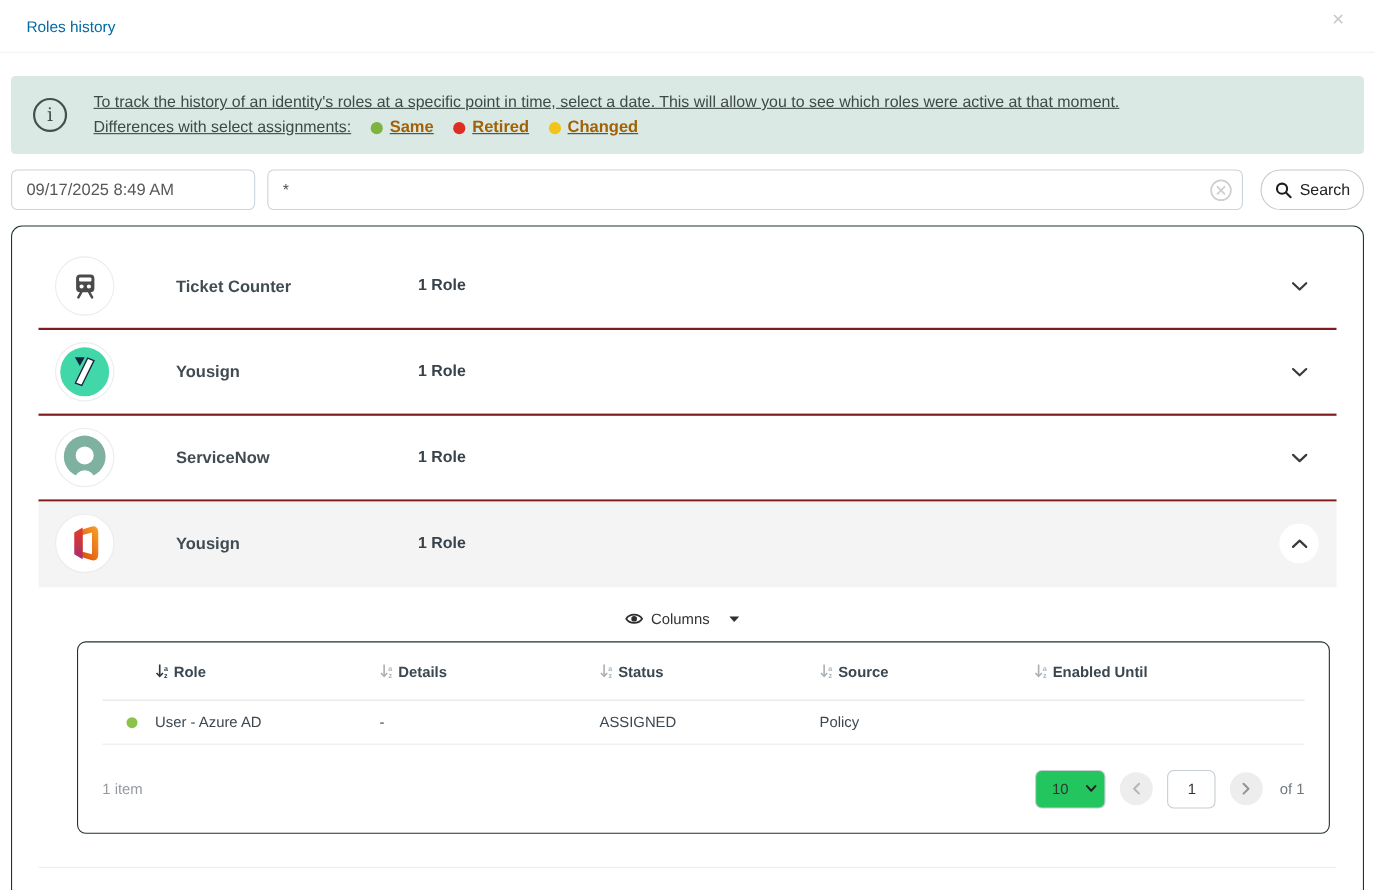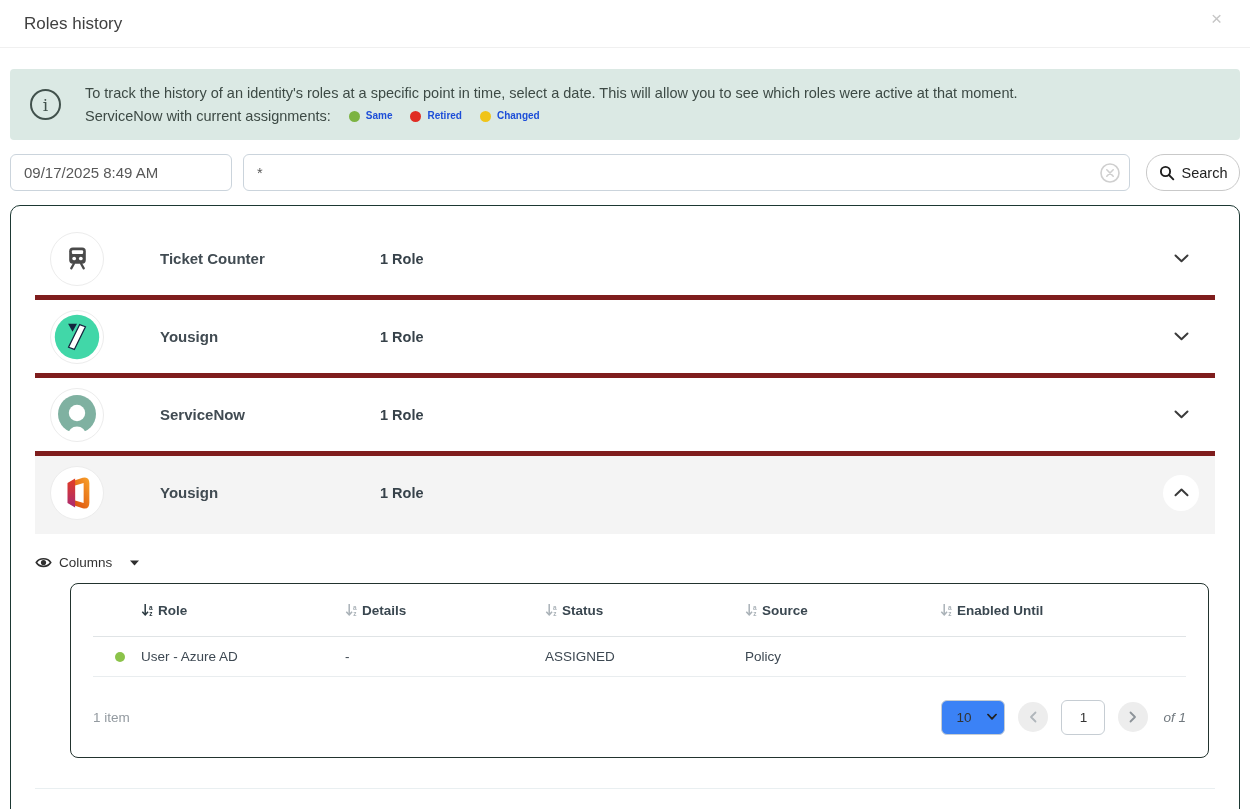--- a/index.html
+++ b/index.html
@@ -3,112 +3,112 @@
 <meta charset="utf-8">
 <style>
   * { box-sizing: border-box; margin: 0; padding: 0; }
   html,body { background:#fff; }
   body { font-family: "Liberation Sans", sans-serif; }
   .page { position:relative; width:1250px; height:809px; background:#fff; overflow:hidden; }
 
   
   .modal-header { height:48px; display:flex; align-items:center; justify-content:space-between;
     padding:0 24px 0 24px; border-bottom:1px solid #f0f0f0; }
-  .modal-title { font-size:17px; color:#404040; }
+  .modal-title { font-size:14px; color:#0369a1; }
   .close-btn { background:none; border:none; color:#c6c6c6; font-size:19px; line-height:1;
     cursor:pointer; padding:2px 4px; margin-top:-10px; }
 
   
   .banner { margin:21px 10px 0; background:#dbe9e4; border-radius:4px; padding:13px 20px;
     display:flex; align-items:center; gap:24px; }
   .info-icon { flex:0 0 auto; width:31px; height:31px; border:2px solid #41514c; border-radius:50%;
     display:grid; place-items:center; color:#41514c; font-family:"DejaVu Serif", serif;
     font-size:17px; font-style:normal; }
-  .banner-text { font-size:14.5px; color:#3d4a45; line-height:22px; }
+  .banner-text { font-size:14.5px; color:#3d4a45; line-height:22px;text-decoration:underline; }
   .legend-line { display:flex; align-items:center; gap:10px; margin-top:1px; }
   .legend-item { display:flex; align-items:center; gap:6px; margin-left:8px; }
   .legend-dot { width:11px; height:11px; border-radius:50%; }
-  .legend-label { font-weight:700; color:#1d4ed8; font-size:10px; }
+  .legend-label { font-weight:700; color:#a16207; font-size:15px; }
 
   
   .filters { margin:14px 10px 0; display:flex; gap:11px; height:37px; }
   .date-input { width:222px; border:1px solid #cbd4dc; border-radius:6px; padding:0 13px;
     font-size:15px; color:#585858; font-family:inherit; outline:none; }
   .search-wrap { flex:1; position:relative; }
   .search-input { width:100%; height:100%; border:1px solid #cbd4dc; border-radius:6px;
     padding:0 40px 0 13px; font-size:14.5px; color:#585858; font-family:inherit; outline:none; }
   .clear-btn { position:absolute; right:9px; top:50%; transform:translateY(-50%);
     background:none; border:none; cursor:pointer; line-height:0; padding:0; }
   .search-btn { margin-left:5px; width:94px; border:1px solid #c9c9c9; background:#fff;
     border-radius:18px; display:flex; align-items:center; justify-content:center; gap:7px;
     font-size:14.5px; color:#222; font-family:inherit; cursor:pointer; }
 
   
   .panel { margin:14px 10px 0; border:1px solid #1d3833; border-radius:10px;
     padding:16px 24px 0; height:700px; }
 
   .acc-row { height:78px; display:flex; align-items:center; padding-left:15px;
-    border-bottom:5px solid #7f1d1d; }
+    border-bottom:2px solid #7f1d1d; }
   .acc-row.active { background:#f4f4f4; border-bottom-color:transparent; }
   .avatar { flex:0 0 auto; width:54px; height:54px; border:1px solid #ececec; background:#fff;
     border-radius:50%; display:grid; place-items:center; }
   .acc-name { margin-left:56px; width:220px; font-size:15px; font-weight:700; color:#414b52; }
   .acc-roles { font-size:14.5px; font-weight:700; color:#37424a; }
   .acc-chevron { margin-left:auto; margin-right:16px; display:grid; place-items:center;
     background:none; border:none; cursor:pointer; width:36px; height:36px; }
   .acc-row.active .acc-chevron { background:#fff; border-radius:50%; }
 
   
-  .columns-control { display:flex; align-items:center; justify-content:flex-start; gap:7px;
+  .columns-control { display:flex; align-items:center; justify-content:center; gap:7px;
     margin:20px 10px 0 0; font-size:13.5px; color:#333; cursor:pointer; }
   .columns-caret { margin-left:11px; display:inline-flex; }
 
   .table-card { margin:12px 6px 0 35px; border:1.5px solid #22332e; border-radius:8px;
     padding:0 22px; background:#fff; }
   .tgrid { display:grid; grid-template-columns:48px 204px 200px 200px 195px 1fr; align-items:center; }
   .thead { height:53px; border-bottom:1px solid #e0e4e6; }
   .th { display:flex; align-items:center; gap:4px; font-size:13.5px; font-weight:700; color:#3a4750; }
   .sort-icon { color:#2b3940; display:inline-flex; }
   .sort-icon.inactive { color:#aab2b8; }
   .trow { height:40px; border-bottom:1px solid #e9edef; font-size:13.5px; color:#3d4852; }
   .status-dot { width:10px; height:10px; border-radius:50%; margin-left:22px; }
 
   .tfoot { height:80px; display:flex; align-items:center; justify-content:space-between; }
   .items-count { font-size:13.5px; color:#939aa0; }
   .pager { display:flex; align-items:center; gap:13px; }
   .select-wrap { position:relative; display:inline-flex; }
   .page-size { width:64px; height:35px; border:1px solid #c6cdd3; border-radius:6px;
     font-size:13.5px; color:#333; font-family:inherit; padding:0 22px 0 14px;
-    appearance:none; -webkit-appearance:none; background:#3b82f6; cursor:pointer; }
+    appearance:none; -webkit-appearance:none; background:#22c55e; cursor:pointer; }
   .select-caret { position:absolute; right:8px; top:50%; transform:translateY(-50%);
     pointer-events:none; display:inline-flex; }
   .circle-btn { width:30px; height:30px; border-radius:50%; border:none; background:#ededed;
     display:grid; place-items:center; cursor:pointer; }
   .page-input { width:44px; height:35px; border:1px solid #c6cdd3; border-radius:6px;
     text-align:center; font-size:13.5px; color:#333; font-family:inherit; outline:none; }
-  .of-label { font-size:13.5px; color:#70787e; margin-left:2px;font-style:italic; }
+  .of-label { font-size:13.5px; color:#70787e; margin-left:2px; }
 
   .next-divider { margin-top:30px; border-top:1px solid #e9eff1; height:1px; }
 </style>
 </head>
 <body>
 
 <div class="page">
 
   <header class="modal-header">
     <div class="modal-title">Roles history</div>
     <button class="close-btn">×</button>
   </header>
 
   <div class="banner">
     <span class="info-icon">i</span>
     <div>
       <div class="banner-text">To track the history of an identity's roles at a specific point in time, select a date. This will allow you to see which roles were active at that moment.</div>
       <div class="banner-text legend-line">
-        <span>ServiceNow with current assignments:</span>
+        <span>Differences with select assignments:</span>
         <span class="legend-item">
           <span class="legend-dot" style="background-color: rgb(124, 179, 66);"></span>
           <span class="legend-label">Same</span>
         </span>
         <span class="legend-item">
           <span class="legend-dot" style="background-color: rgb(224, 45, 35);"></span>
           <span class="legend-label">Retired</span>
         </span>
         <span class="legend-item">
           <span class="legend-dot" style="background-color: rgb(240, 196, 25);"></span>

